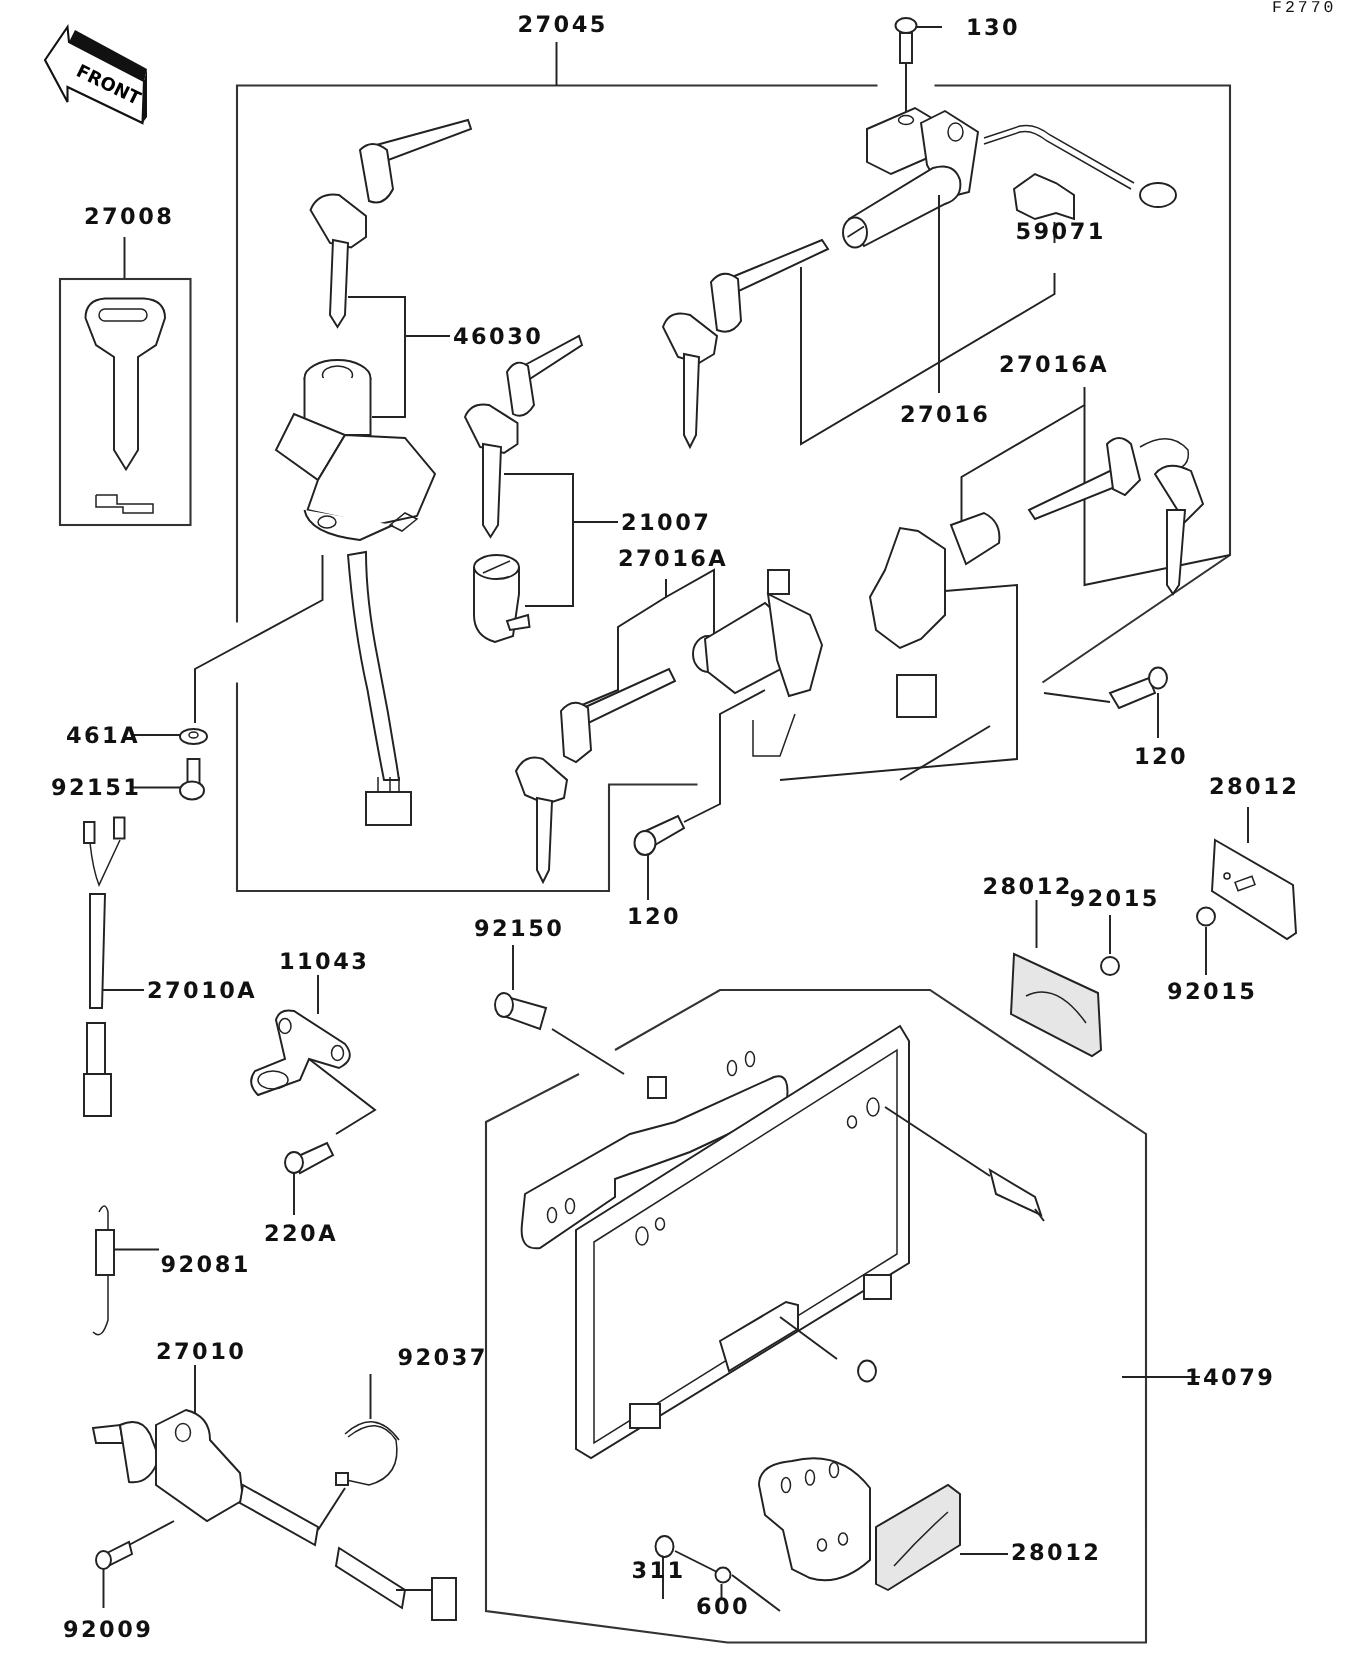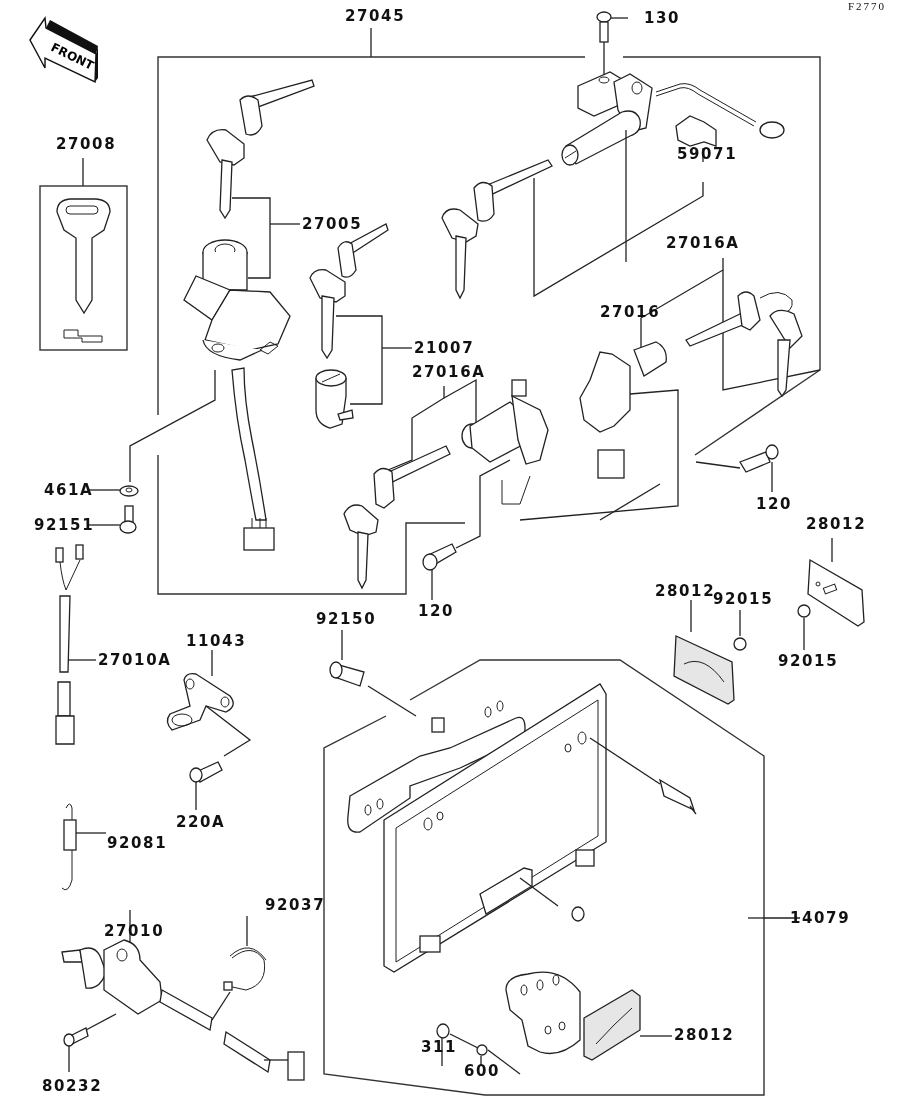--- a/index.html
+++ b/index.html
@@ -1,21 +1,21 @@
 <!DOCTYPE html>
 <html><head>
 <meta charset="utf-8">
 <style>
   html, body { margin:0; padding:0; background:#ffffff; }
   body { width:914px; height:1103px; position:relative; overflow:hidden;
          font-family:"DejaVu Sans", "Liberation Sans", sans-serif; }
   #canvas { position:absolute; left:0; top:0; width:914px; height:1103px; }
   .lbl { position:absolute; font-family:"DejaVu Sans","Liberation Sans",sans-serif;
          font-weight:bold; font-size:15px; letter-spacing:1.6px; color:#111; white-space:nowrap; line-height:1; }
-  .fig { position:absolute; font-family:Liberation Serif, serif;
+  .fig { position:absolute; font-family:Liberation Mono, monospace;
          font-size:11px; letter-spacing:2px; color:#111; }
   svg .ln { stroke:#222; stroke-width:1.3; fill:none; }
   svg .frame { stroke:#333; stroke-width:1.4; fill:none; }
   svg .part { stroke:#222; stroke-width:1.3; fill:#fff; }
   svg .partg { stroke:#222; stroke-width:1.3; fill:#e6e6e6; }
   svg .thin { stroke:#222; stroke-width:1; fill:none; }
 </style>
 </head>
 <body>
 
@@ -293,38 +293,38 @@
     <line class="ln" x1="69" y1="1046" x2="69" y2="1072"></line>
   </g>
 
   <line class="ln" x1="748" y1="918" x2="764" y2="918"></line>
 </svg>
 
 <div class="fig" style="left:848px;top:0px;">F2770</div>
 <div class="lbl" style="left:345px;top:9px;">27045</div>
 <div class="lbl" style="left:644px;top:11px;">130</div>
 <div class="lbl" style="left:56px;top:137px;">27008</div>
-<div class="lbl" style="left:302px;top:217px;">27005</div>
+<div class="lbl" style="left:302px;top:217px;">46030</div>
 <div class="lbl" style="left:677px;top:147px;">59071</div>
-<div class="lbl" style="left:600px;top:269px;margin-top:36px;">27016</div>
+<div class="lbl" style="left:600px;top:269px;">27016</div>
 <div class="lbl" style="left:666px;top:236px;">27016A</div>
 <div class="lbl" style="left:414px;top:341px;">21007</div>
 <div class="lbl" style="left:412px;top:365px;">27016A</div>
 <div class="lbl" style="left:44px;top:483px;text-align:center;">461A</div>
 <div class="lbl" style="left:34px;top:518px;">92151</div>
 <div class="lbl" style="left:756px;top:497px;">120</div>
 <div class="lbl" style="left:418px;top:604px;">120</div>
 <div class="lbl" style="left:806px;top:517px;">28012</div>
 <div class="lbl" style="left:655px;top:584px;">28012</div>
 <div class="lbl" style="left:713px;top:592px;">92015</div>
 <div class="lbl" style="left:778px;top:654px;">92015</div>
 <div class="lbl" style="left:316px;top:612px;">92150</div>
 <div class="lbl" style="left:186px;top:634px;">11043</div>
 <div class="lbl" style="left:98px;top:653px;text-align:right;">27010A</div>
 <div class="lbl" style="left:176px;top:815px;">220A</div>
 <div class="lbl" style="left:107px;top:790px;margin-top:46px;">92081</div>
 <div class="lbl" style="left:790px;top:911px;">14079</div>
-<div class="lbl" style="left:104px;top:894px;margin-top:30px;">27010</div>
+<div class="lbl" style="left:104px;top:894px;">27010</div>
 <div class="lbl" style="left:221px;top:898px;margin-left:44px;">92037</div>
 <div class="lbl" style="left:421px;top:1040px;">311</div>
 <div class="lbl" style="left:464px;top:1064px;">600</div>
 <div class="lbl" style="left:674px;top:1028px;">28012</div>
-<div class="lbl" style="left:42px;top:1079px;">80232</div>
+<div class="lbl" style="left:42px;top:1079px;">92009</div>
 
 </body></html>

